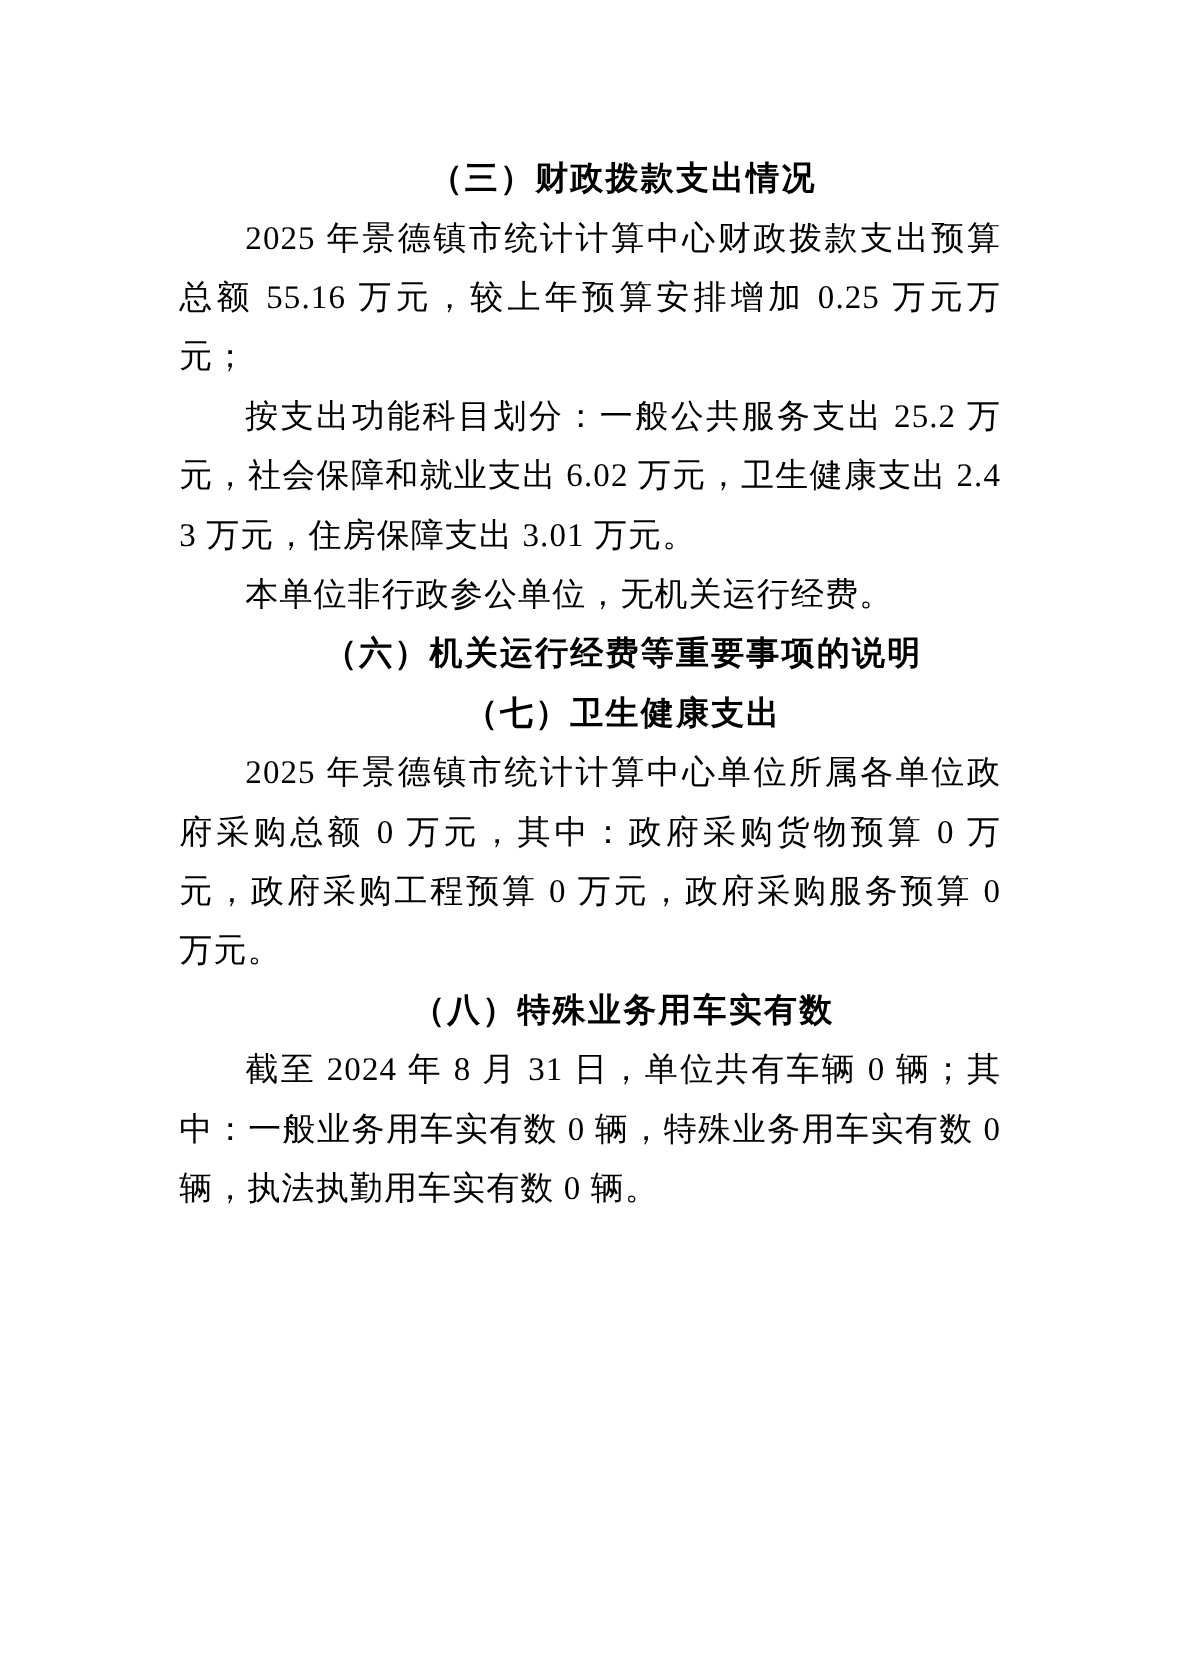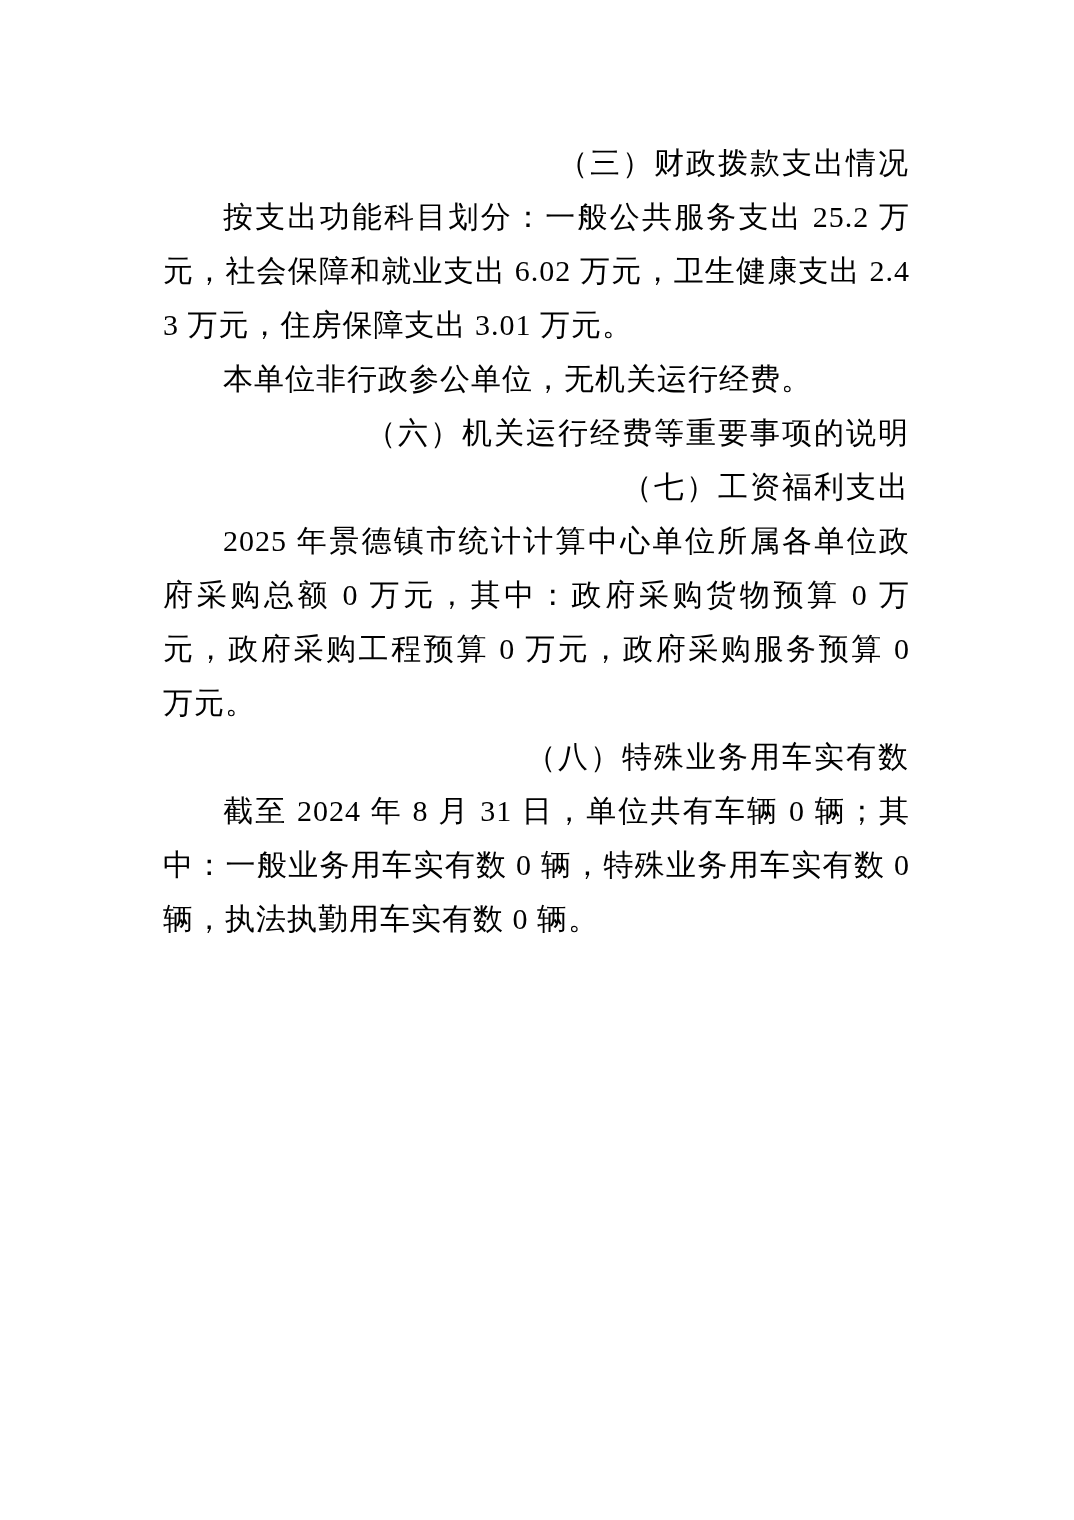--- a/index.html
+++ b/index.html
@@ -31,32 +31,33 @@
   }
   .doc-line {
     font-size: 30px;
     line-height: 54px;
     text-align: justify;
     text-indent: 60px;
     letter-spacing: 1px;
     word-break: break-all;
   }
   .doc-line.heading {
-    font-weight: normal;
-    text-align: right;
+    font-weight: bold;
+    text-align: center;
     letter-spacing: 2px;
   }
 </style>
 </head>
 <body>
 
 <div class="page">
   <div class="doc-body" id="doc-body">
       <div class="doc-line heading">（三）财政拨款支出情况</div>
+      <div class="doc-line para">2025 年景德镇市统计计算中心财政拨款支出预算总额 55.16 万元，较上年预算安排增加 0.25 万元万元；</div>
       <div class="doc-line para">按支出功能科目划分：一般公共服务支出 25.2 万元，社会保障和就业支出 6.02 万元，卫生健康支出 2.43 万元，住房保障支出 3.01 万元。</div>
       <div class="doc-line para">本单位非行政参公单位，无机关运行经费。</div>
       <div class="doc-line heading">（六）机关运行经费等重要事项的说明</div>
-      <div class="doc-line heading">（七）工资福利支出</div>
+      <div class="doc-line heading">（七）卫生健康支出</div>
       <div class="doc-line para">2025 年景德镇市统计计算中心单位所属各单位政府采购总额 0 万元，其中：政府采购货物预算 0 万元，政府采购工程预算 0 万元，政府采购服务预算 0 万元。</div>
       <div class="doc-line heading">（八）特殊业务用车实有数</div>
       <div class="doc-line para">截至 2024 年 8 月 31 日，单位共有车辆 0 辆；其中：一般业务用车实有数 0 辆，特殊业务用车实有数 0 辆，执法执勤用车实有数 0 辆。</div>
     </div>
 </div>
 
 </body></html>

